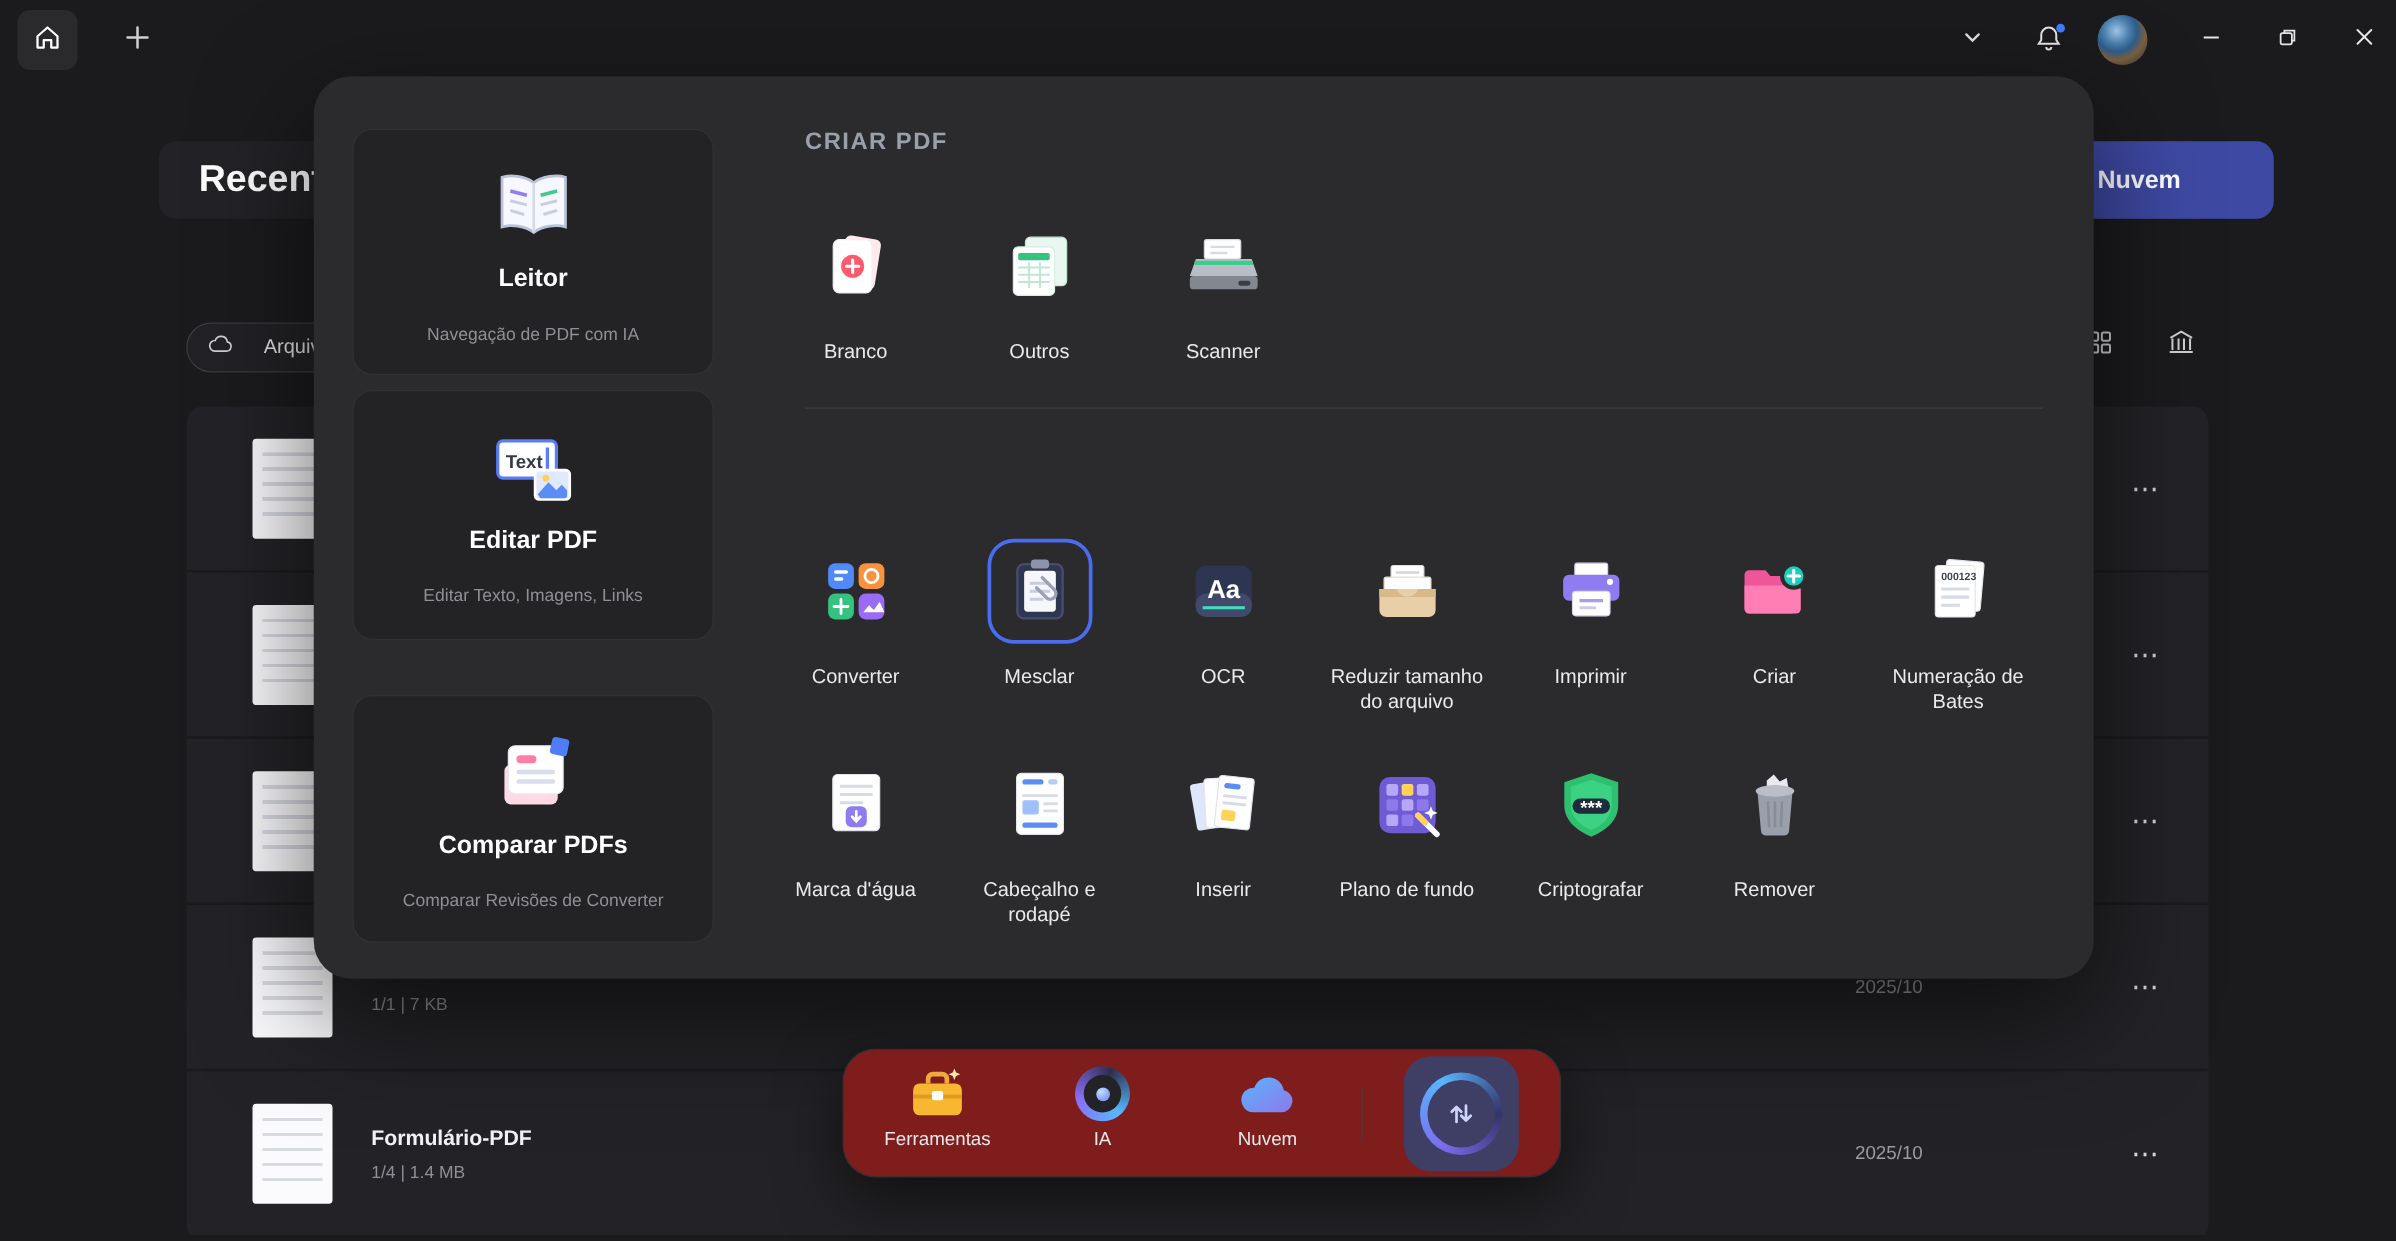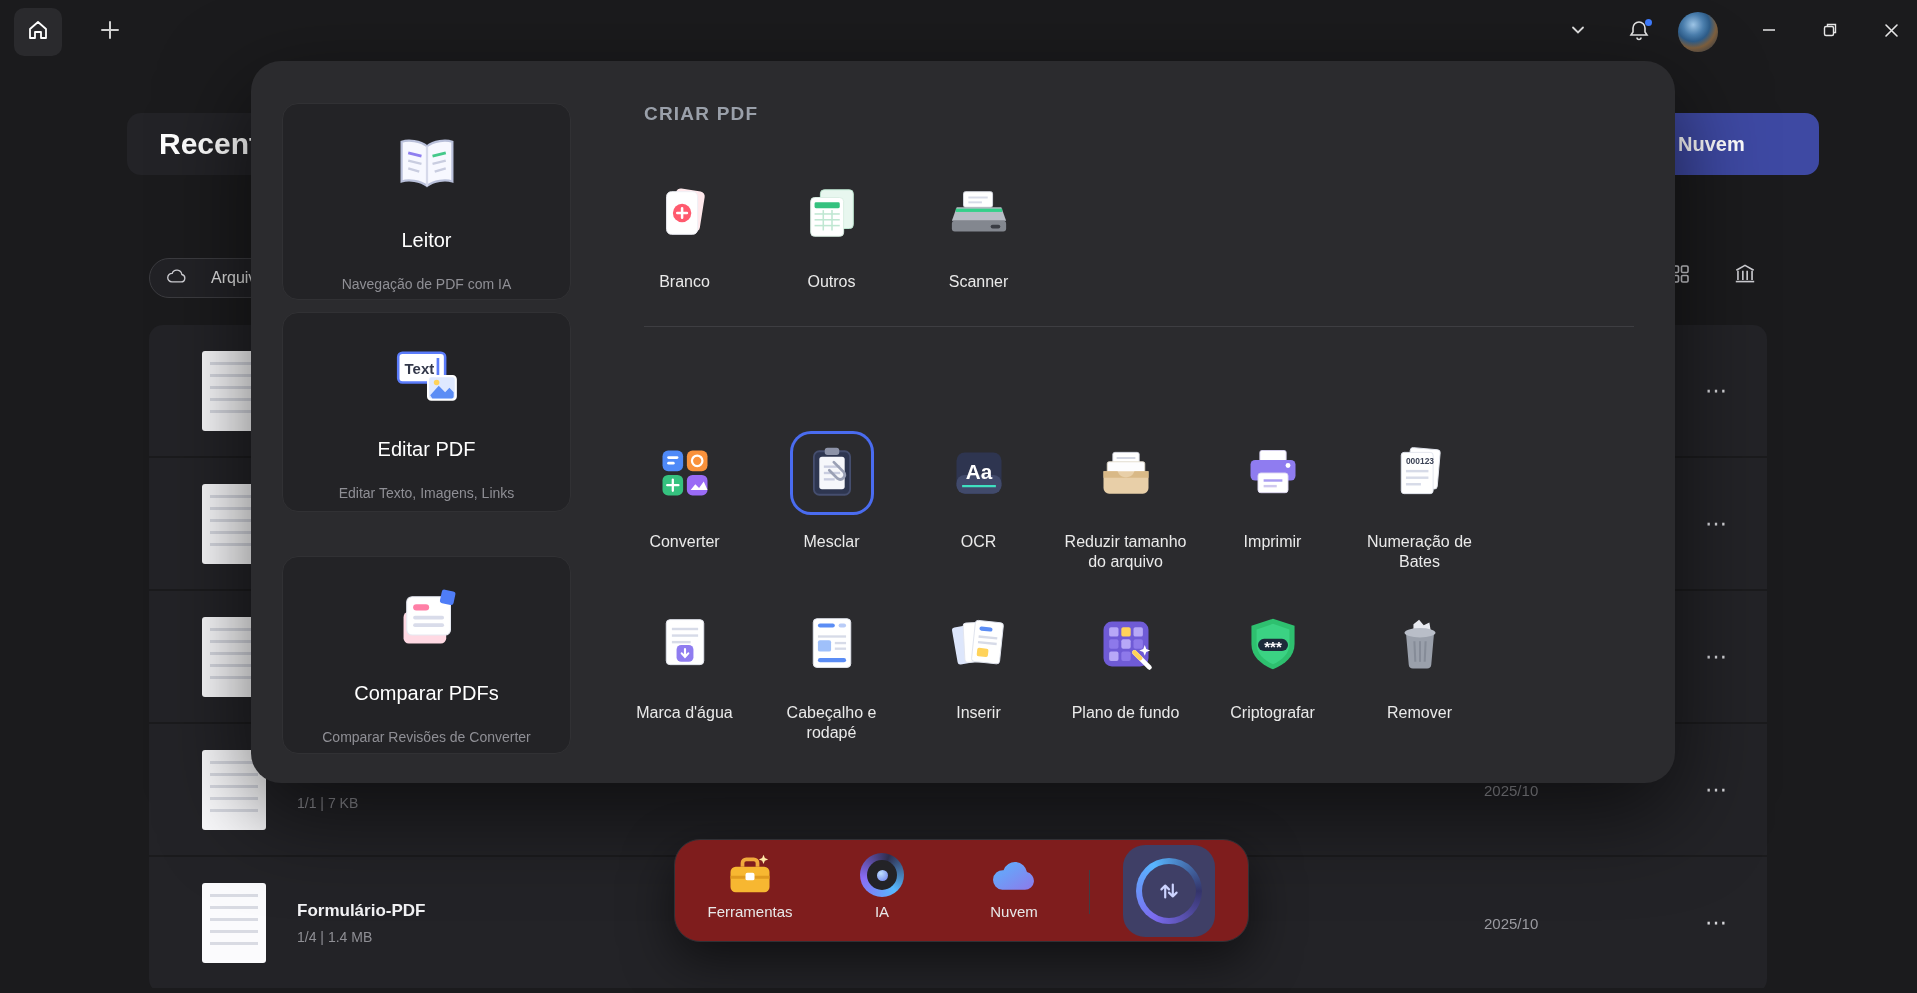--- a/index.html
+++ b/index.html
@@ -41,21 +41,21 @@
   .row-menu { position:absolute; left:1545px; top:50%; transform:translateY(-50%); width:44px; height:44px;
     display:flex; align-items:center; justify-content:center; color:#d6d6da; font-size:22px; }
 
   
   .mega-panel { position:absolute; left:251px; top:61px; width:1424px; height:722px; background:#2b2b2e;
     border-radius:30px; box-shadow:0 30px 90px rgba(0,0,0,.6); z-index:10; }
   .side-card { position:absolute; left:31px; width:289px; background:#232326; border:1px solid #313134; border-radius:16px;
     display:flex; flex-direction:column; align-items:center; text-align:center; }
   .sc1 { top:42px;  height:197px; } .sc2 { top:251px; height:200px;text-align:right; } .sc3 { top:495px; height:198px; }
   .side-card .card-art { margin-top:22px; height:78px; display:flex; align-items:center; justify-content:center; }
-  .card-title { margin-top:25px; font-size:20px; font-weight:normal; color:#ffffff; }
+  .card-title { margin-top:8px; font-size:20px; font-weight:bold; color:#ffffff; }
   .card-sub { margin-top:24px; font-size:14px; color:#8f8f95; padding:0 14px; }
 
   .sect-header { position:absolute; left:393px; font-size:19px; font-weight:bold; color:#9aa0aa; letter-spacing:1.2px; }
   .sh1 { top:42px; } .sh2 { top:308px; }
   .divider { position:absolute; left:393px; top:265px; width:990px; height:1px; background:#3e3e42; }
 
   .tool-grid { position:absolute; left:360px; display:grid; }
   .g-create { top:113px; grid-template-columns:repeat(4,147px); }
   .g-row1   { top:373px; grid-template-columns:repeat(7,147px); }
   .g-row2   { top:544px; grid-template-columns:repeat(7,147px); }
@@ -416,20 +416,31 @@
             <rect x="8" y="18" width="48" height="22" rx="5" fill="#8f7cf0"></rect>
             <circle cx="48" cy="24" r="2.6" fill="#ffffff"></circle>
             <rect x="16" y="32" width="32" height="21" rx="3" fill="#ffffff" stroke="#ded9f2"></rect>
             <line x1="22" y1="40" x2="42" y2="40" stroke="#a99cf2" stroke-width="2.6"></line>
             <line x1="22" y1="46" x2="36" y2="46" stroke="#cfc8ee" stroke-width="2.6"></line>
           </svg>
         </div>
         <div class="tool-label">Imprimir</div>
       </div>
 
+      <div class="tool-item">
+        <div class="tile">
+          <svg width="60" height="60" viewBox="0 0 64 64">
+            <path d="M10 14 h14 l4 5 h18 a4 4 0 0 1 4 4 v24 a4 4 0 0 1 -4 4 H10 a4 4 0 0 1 -4 -4 V18 a4 4 0 0 1 4 -4 Z" fill="#f0559a"></path>
+            <path d="M6 27 h44 a4 4 0 0 1 4 4 v16 a4 4 0 0 1 -4 4 H10 a4 4 0 0 1 -4 -4 Z" fill="#ff7fb4"></path>
+            <circle cx="48" cy="19" r="10" fill="#19cebe" stroke="#2b2b2e" stroke-width="3.4"></circle>
+            <path d="M48 14 v10 M43 19 h10" stroke="#ffffff" stroke-width="2.6" stroke-linecap="round"></path>
+          </svg>
+        </div>
+        <div class="tool-label">Criar</div>
+      </div>
 
       <div class="tool-item">
         <div class="tile">
           <svg width="60" height="60" viewBox="0 0 64 64">
             <rect x="20" y="6" width="32" height="42" rx="3" fill="#ffffff" stroke="#e2e5ee" transform="rotate(5 36 27)"></rect>
             <rect x="12" y="10" width="34" height="44" rx="3" fill="#ffffff" stroke="#e2e5ee"></rect>
             <text x="17" y="22" font-size="9" font-weight="bold" fill="#3c4356">000123</text>
             <line x1="17" y1="30" x2="41" y2="30" stroke="#d7dbe8" stroke-width="2.6"></line>
             <line x1="17" y1="37" x2="41" y2="37" stroke="#d7dbe8" stroke-width="2.6"></line>
             <line x1="17" y1="44" x2="33" y2="44" stroke="#d7dbe8" stroke-width="2.6"></line>

